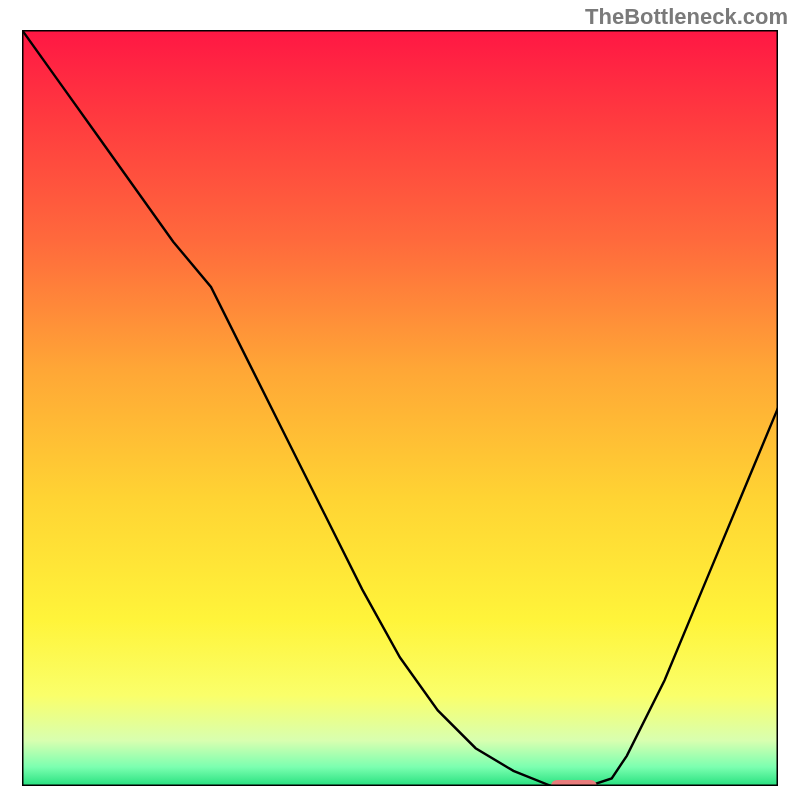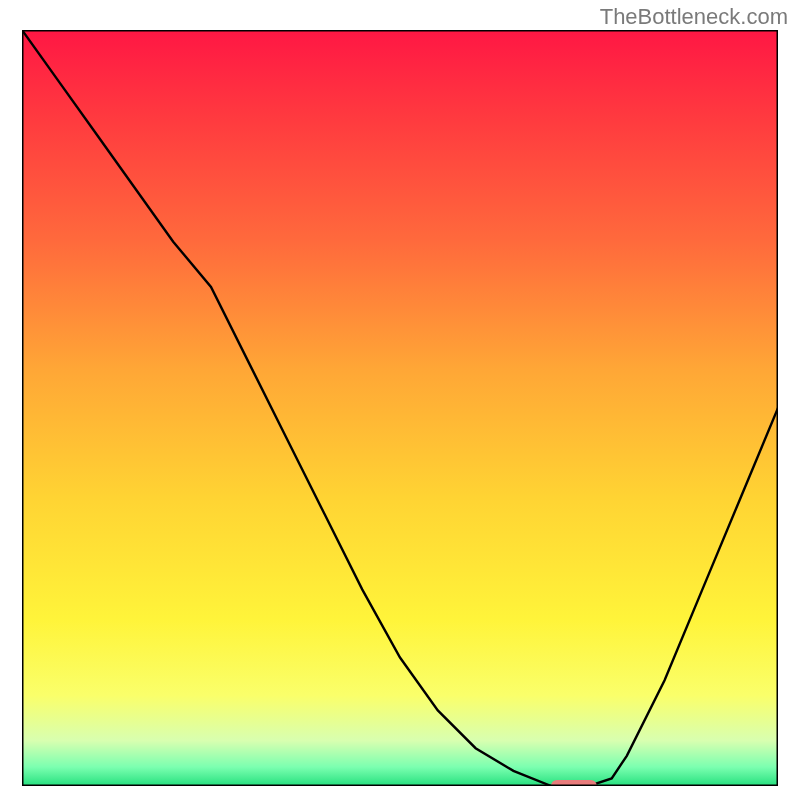--- a/index.html
+++ b/index.html
@@ -9,21 +9,21 @@
     height: 800px;
     position: relative;
     font-family: Arial, sans-serif;
   }
   .watermark {
     position: absolute;
     top: 4px;
     right: 12px;
     font-size: 22px;
     color: #7a7a7a;
-    font-weight: 400;
+    font-weight: 700;
     z-index: 10;
   }
   .chart-area {
     position: absolute;
     left: 22px;
     top: 30px;
     width: 756px;
     height: 756px;
     box-sizing: border-box;
   }

